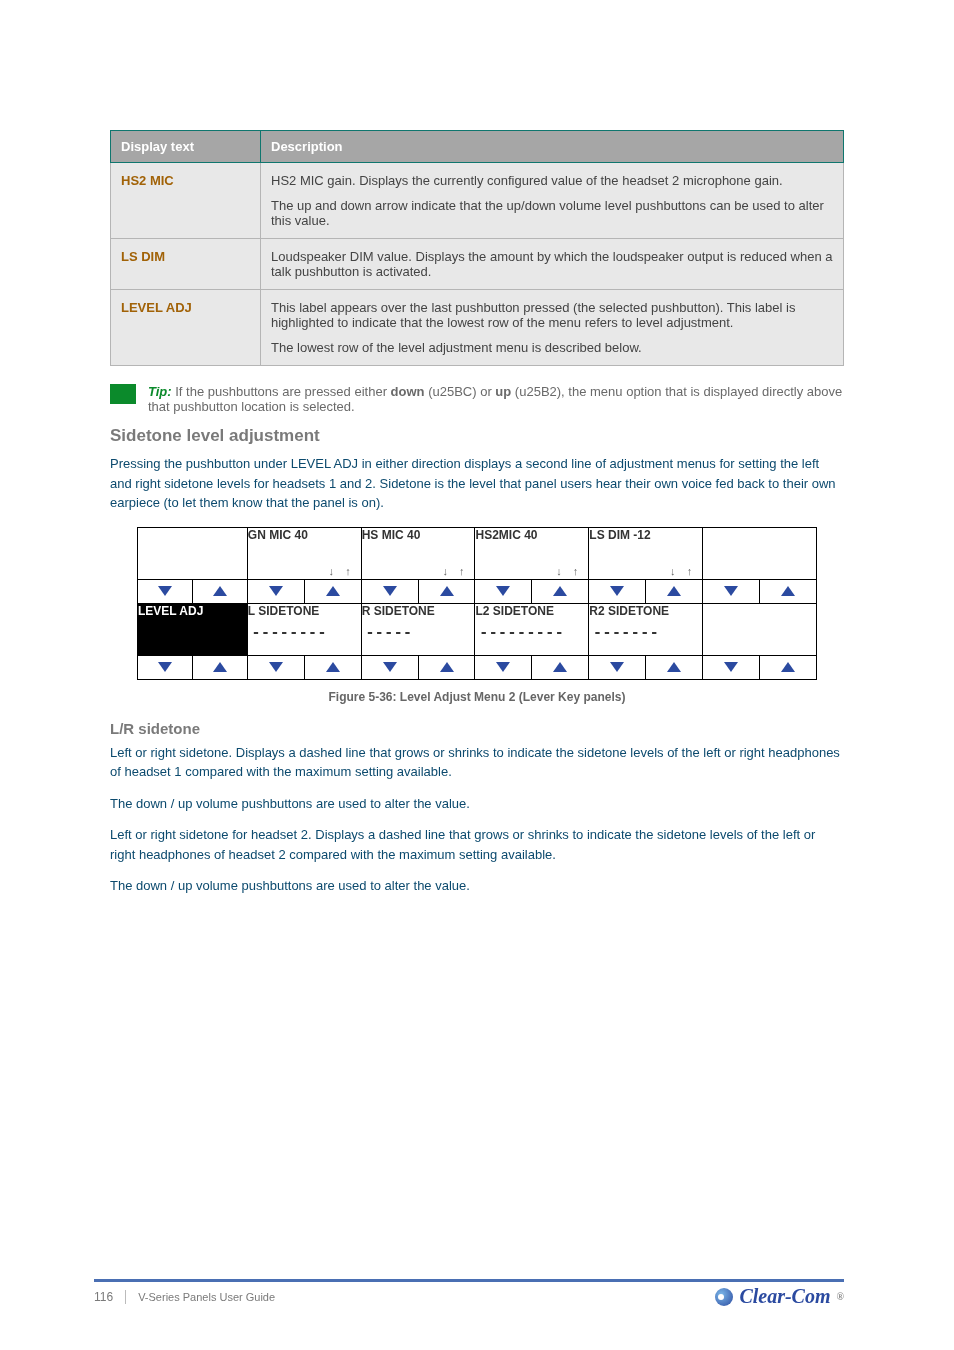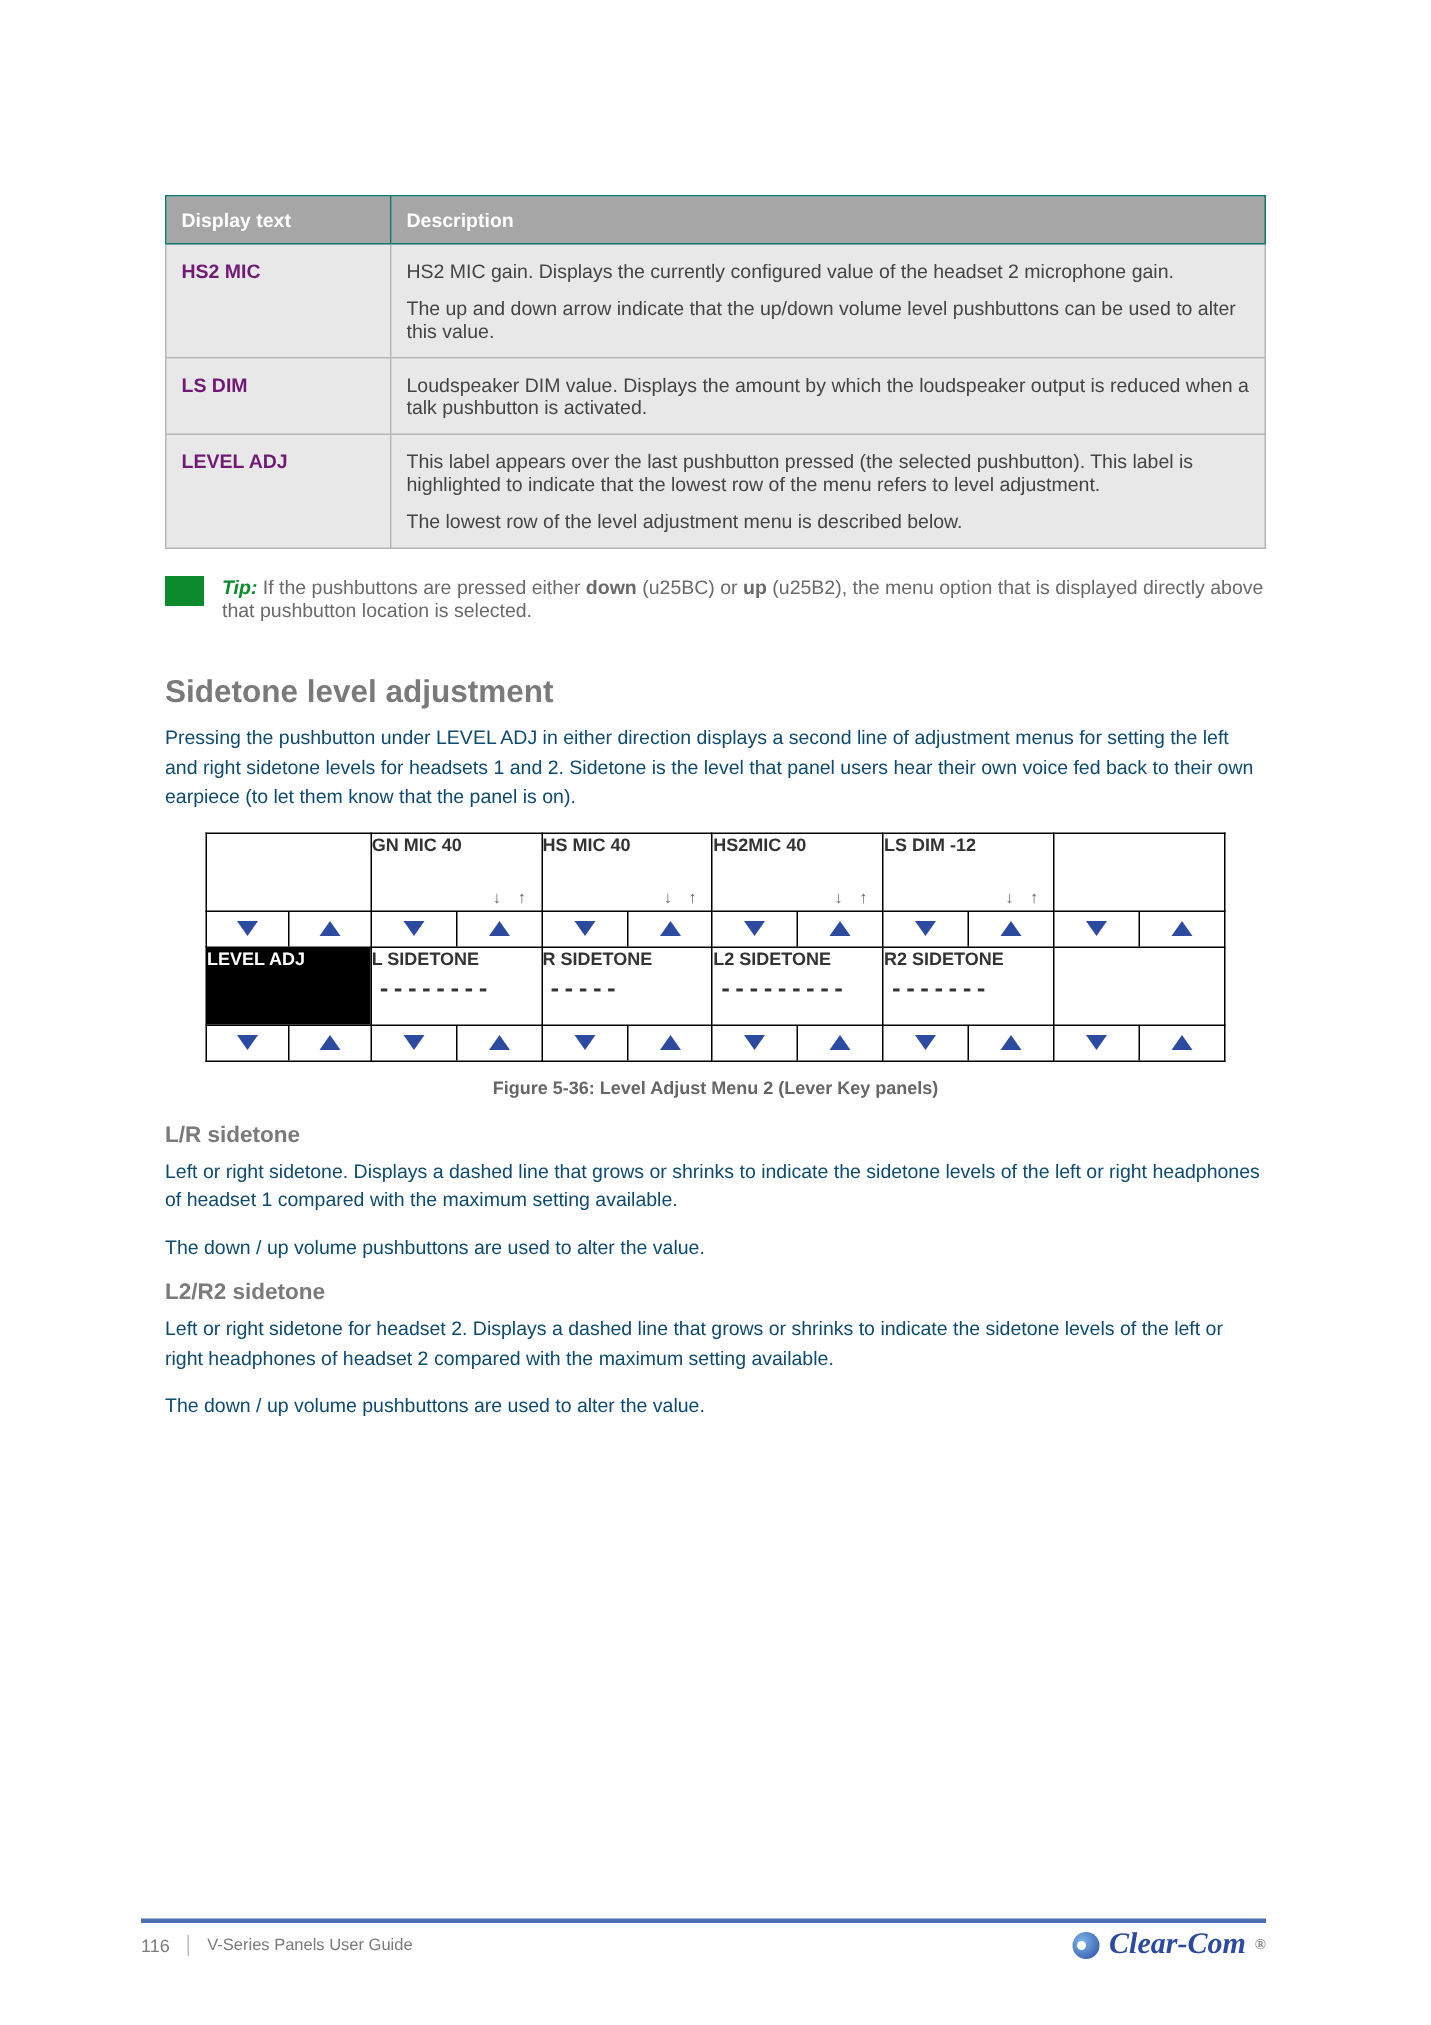--- a/index.html
+++ b/index.html
@@ -30,21 +30,21 @@
   table.desc-table td {
     background: #e8e8e8;
     border: 1px solid #b5b5b5;
     padding: 10px 10px;
     vertical-align: top;
     color: #444;
   }
   table.desc-table td.lbl {
     width: 150px;
     font-weight: bold;
-    color: #701a75;
+    color: #a16207;
     margin-left: 20px;
   }
   table.desc-table td p { margin-bottom: 10px; }
   table.desc-table td p:last-child { margin-bottom: 0; }
 
   .tip-row {
     margin-top: 18px;
     display: flex;
     align-items: flex-start;
     gap: 12px;
@@ -52,23 +52,23 @@
   }
   .tip-box {
     width: 26px; height: 20px;
     background: #0b8a2b;
   }
   .tip-text { flex: 1; color: #6a6a6a; }
   .tip-label { font-weight: bold; font-style: italic; color: #0b8a2b; margin-top: 12px; }
   .tip-bold { font-weight: bold; }
 
   .section-heading {
-    font-size: 21px;
+    font-size: 17px;
     color: #7a7a7a;
-    margin-top: 36px;
+    margin-top: 12px;
     margin-bottom: 8px;
     font-weight: bold;
   }
   .body-text {
     font-size: 13px;
     color: #0c4a6e;
     line-height: 1.5;
     margin-bottom: 12px;
   }
 
@@ -430,21 +430,20 @@
     </tr>
   </tbody>
     </table>
 
   <div class="figure-caption">Figure 5-36: Level Adjust Menu 2 (Lever Key panels)</div>
 
   <div class="subhead">L/R sidetone</div>
   <p class="body-text">Left or right sidetone. Displays a dashed line that grows or shrinks to indicate the sidetone levels of the left or right headphones of headset 1 compared with the maximum setting available.</p>
   <p class="body-text">The down / up volume pushbuttons are used to alter the value.</p>
 
-  <div class="subhead">L2/R2 sidetone</div>
   <p class="body-text">Left or right sidetone for headset 2. Displays a dashed line that grows or shrinks to indicate the sidetone levels of the left or right headphones of headset 2 compared with the maximum setting available.</p>
   <p class="body-text">The down / up volume pushbuttons are used to alter the value.</p>
 
 </div>
 
 <div class="footer">
   <div class="footer-line"></div>
   <div class="footer-row">
     <div class="footer-left">
       <span class="page-num">116</span>

